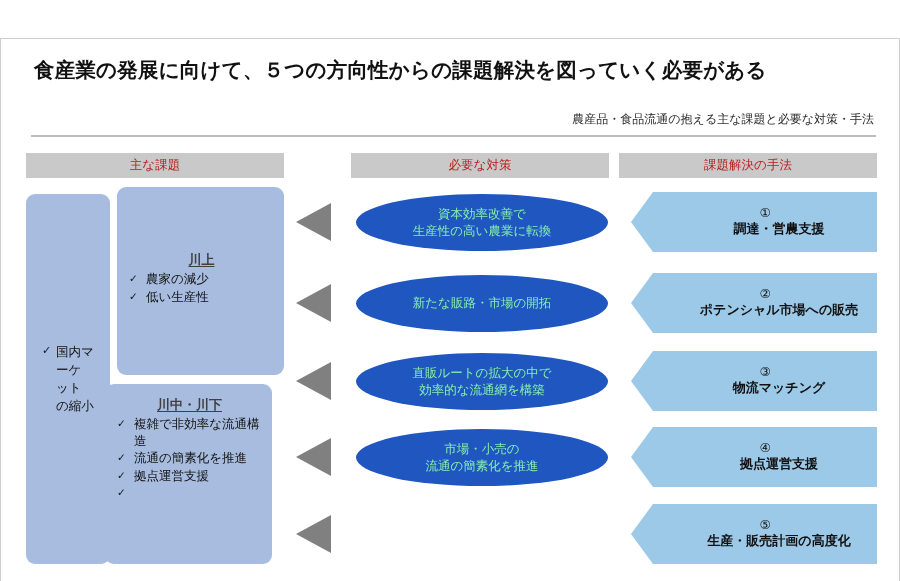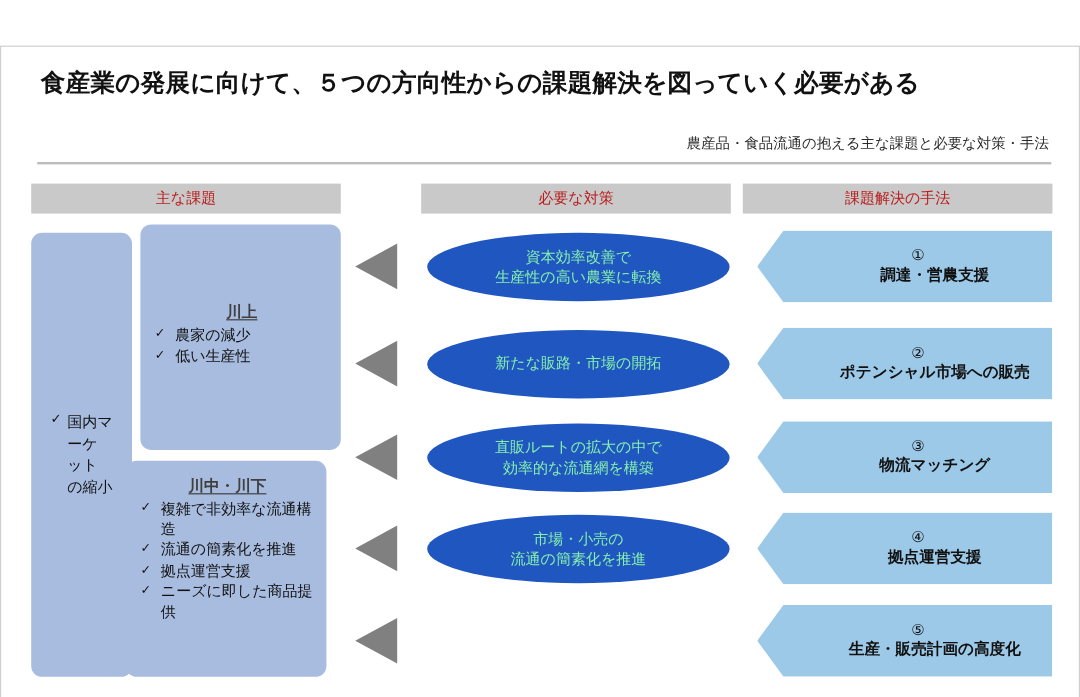--- a/index.html
+++ b/index.html
@@ -168,21 +168,20 @@
         <li>
           <span class="tick">✓</span>
           <span class="txt">流通の簡素化を推進</span>
         </li>
         <li>
           <span class="tick">✓</span>
           <span class="txt">拠点運営支援</span>
         </li>
         <li>
           <span class="tick">✓</span>
-          <span class="txt">ニーズに即した商品提供</span>
         </li>
       </ul>
     </div>
   </div>
 
   <div class="tri" style="left:295px;top:164px;"></div>
   <div class="ellipse" style="left:355px;top:155px;width:252px;height:57px;">資本効率改善で<br>生産性の高い農業に転換</div>
   <div class="chev" style="left:630px;top:153px;width:246px;height:60px;">
     <span class="num">①</span>
     <span class="lbl">調達・営農支援</span>

